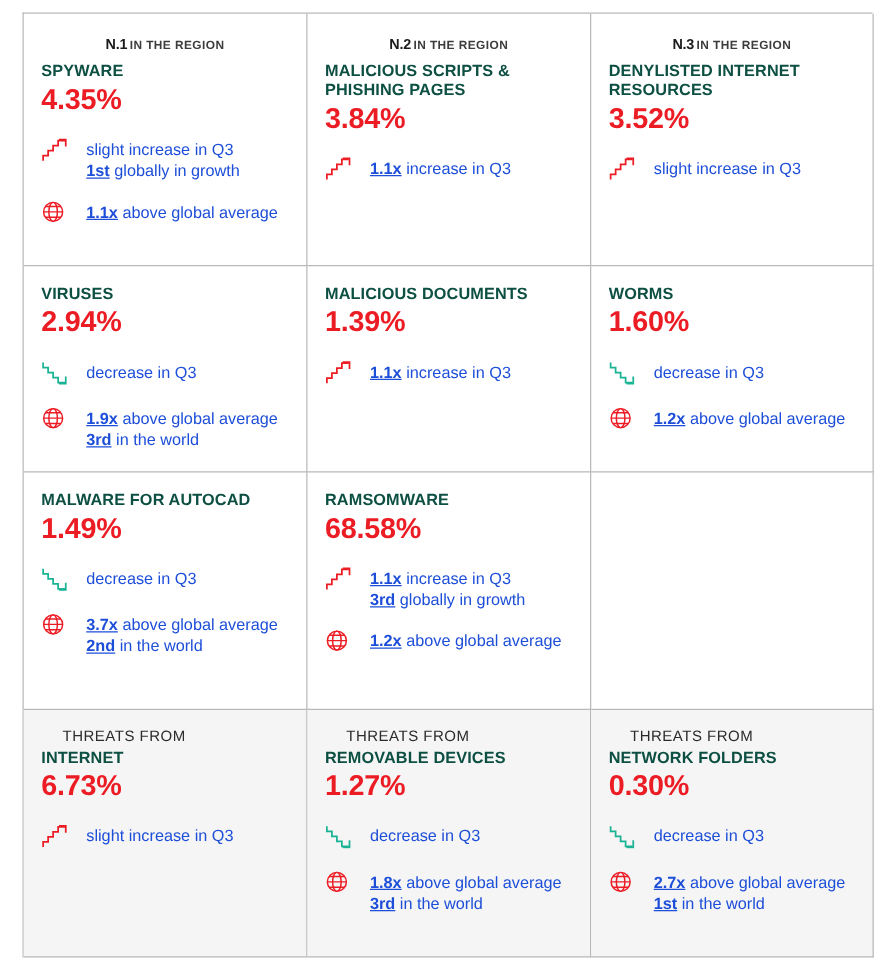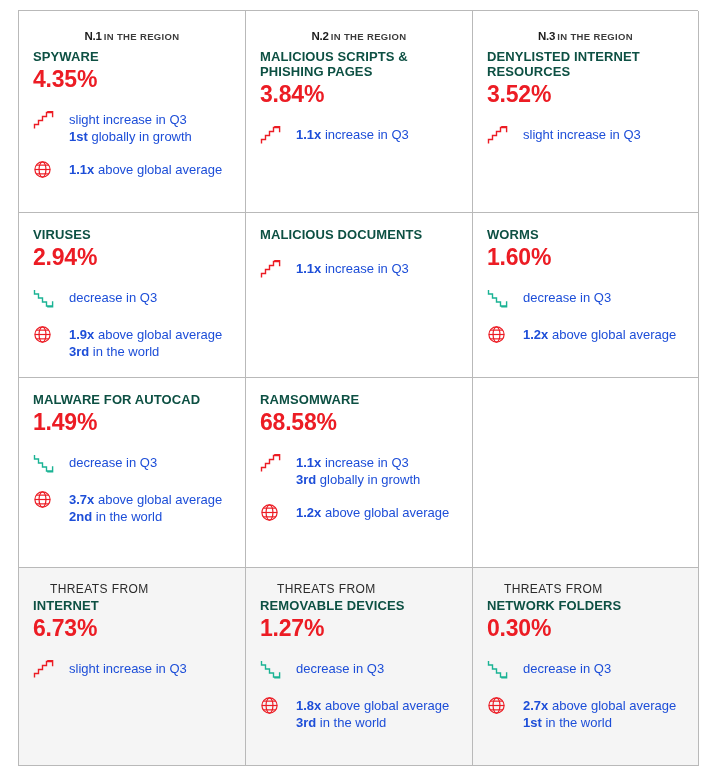--- a/index.html
+++ b/index.html
@@ -115,21 +115,21 @@
     justify-content: flex-start;
     padding-top: 1px;
   }
   .fact-body {
     font-size: 13px;
     color: #1d4ed8;
     line-height: 1.32;
     padding-top: 2px;
   }
   .fact-line { white-space: nowrap; }
-  .fact-line b { font-weight: bold; }
+  .fact-line b { font-weight: bold; text-decoration: underline; }
 </style>
 </head>
 <body>
 
 <div class="sheet">
   <div class="grid" id="grid">
       <div class="cell">
         <div class="rank-line"><span class="rank-num">N.1</span><span class="rank-text">IN THE REGION</span></div>
         <div class="title">SPYWARE</div>
         <div class="value">4.35%</div>
@@ -237,20 +237,21 @@
             </span>
             <span class="fact-body">
               <div class="fact-line"><b>1.9x</b><span> above global average</span></div>
               <div class="fact-line"><b>3rd</b><span> in the world</span></div>
             </span>
           </div>
         </div>
       </div>
       <div class="cell">
         <div class="title">MALICIOUS DOCUMENTS</div>
+        <div class="value">1.39%</div>
         <div class="facts">
           <div class="fact">
             <span class="fact-icon">
               <svg width="22" height="20" viewBox="0 0 22 20">
                 <g fill="none" stroke="#ec1c24" stroke-width="1.4" stroke-linejoin="miter" stroke-linecap="butt">
                   <path d="M1.5 18.5 L1.5 14.5 L5.5 14.5 L5.5 10.5 L9.5 10.5 L9.5 6.5 L13.5 6.5 L13.5 2.5 L19 2.5"></path>
                   <path d="M14.2 1.6 L19.6 1.6 L19.6 7.2"></path>
                 </g>
               </svg>
             </span>

